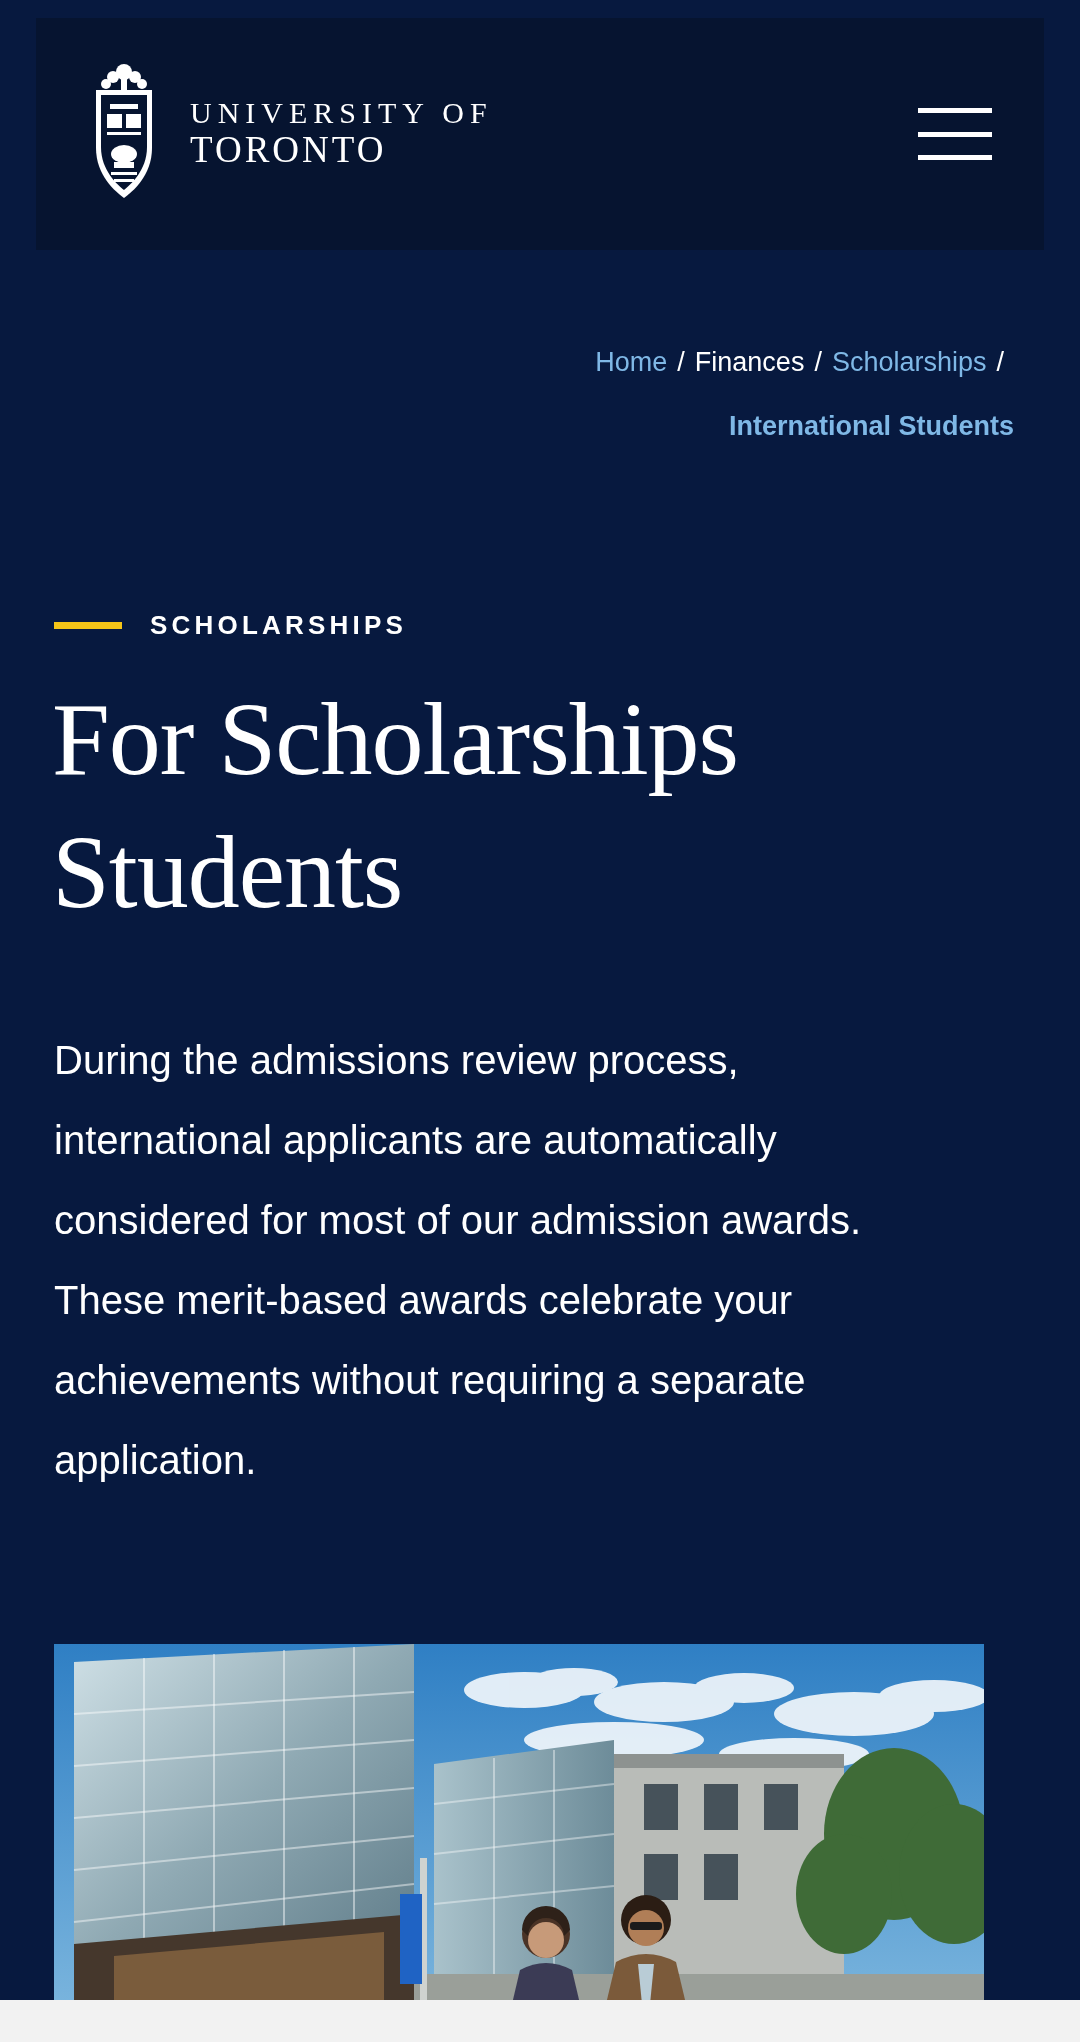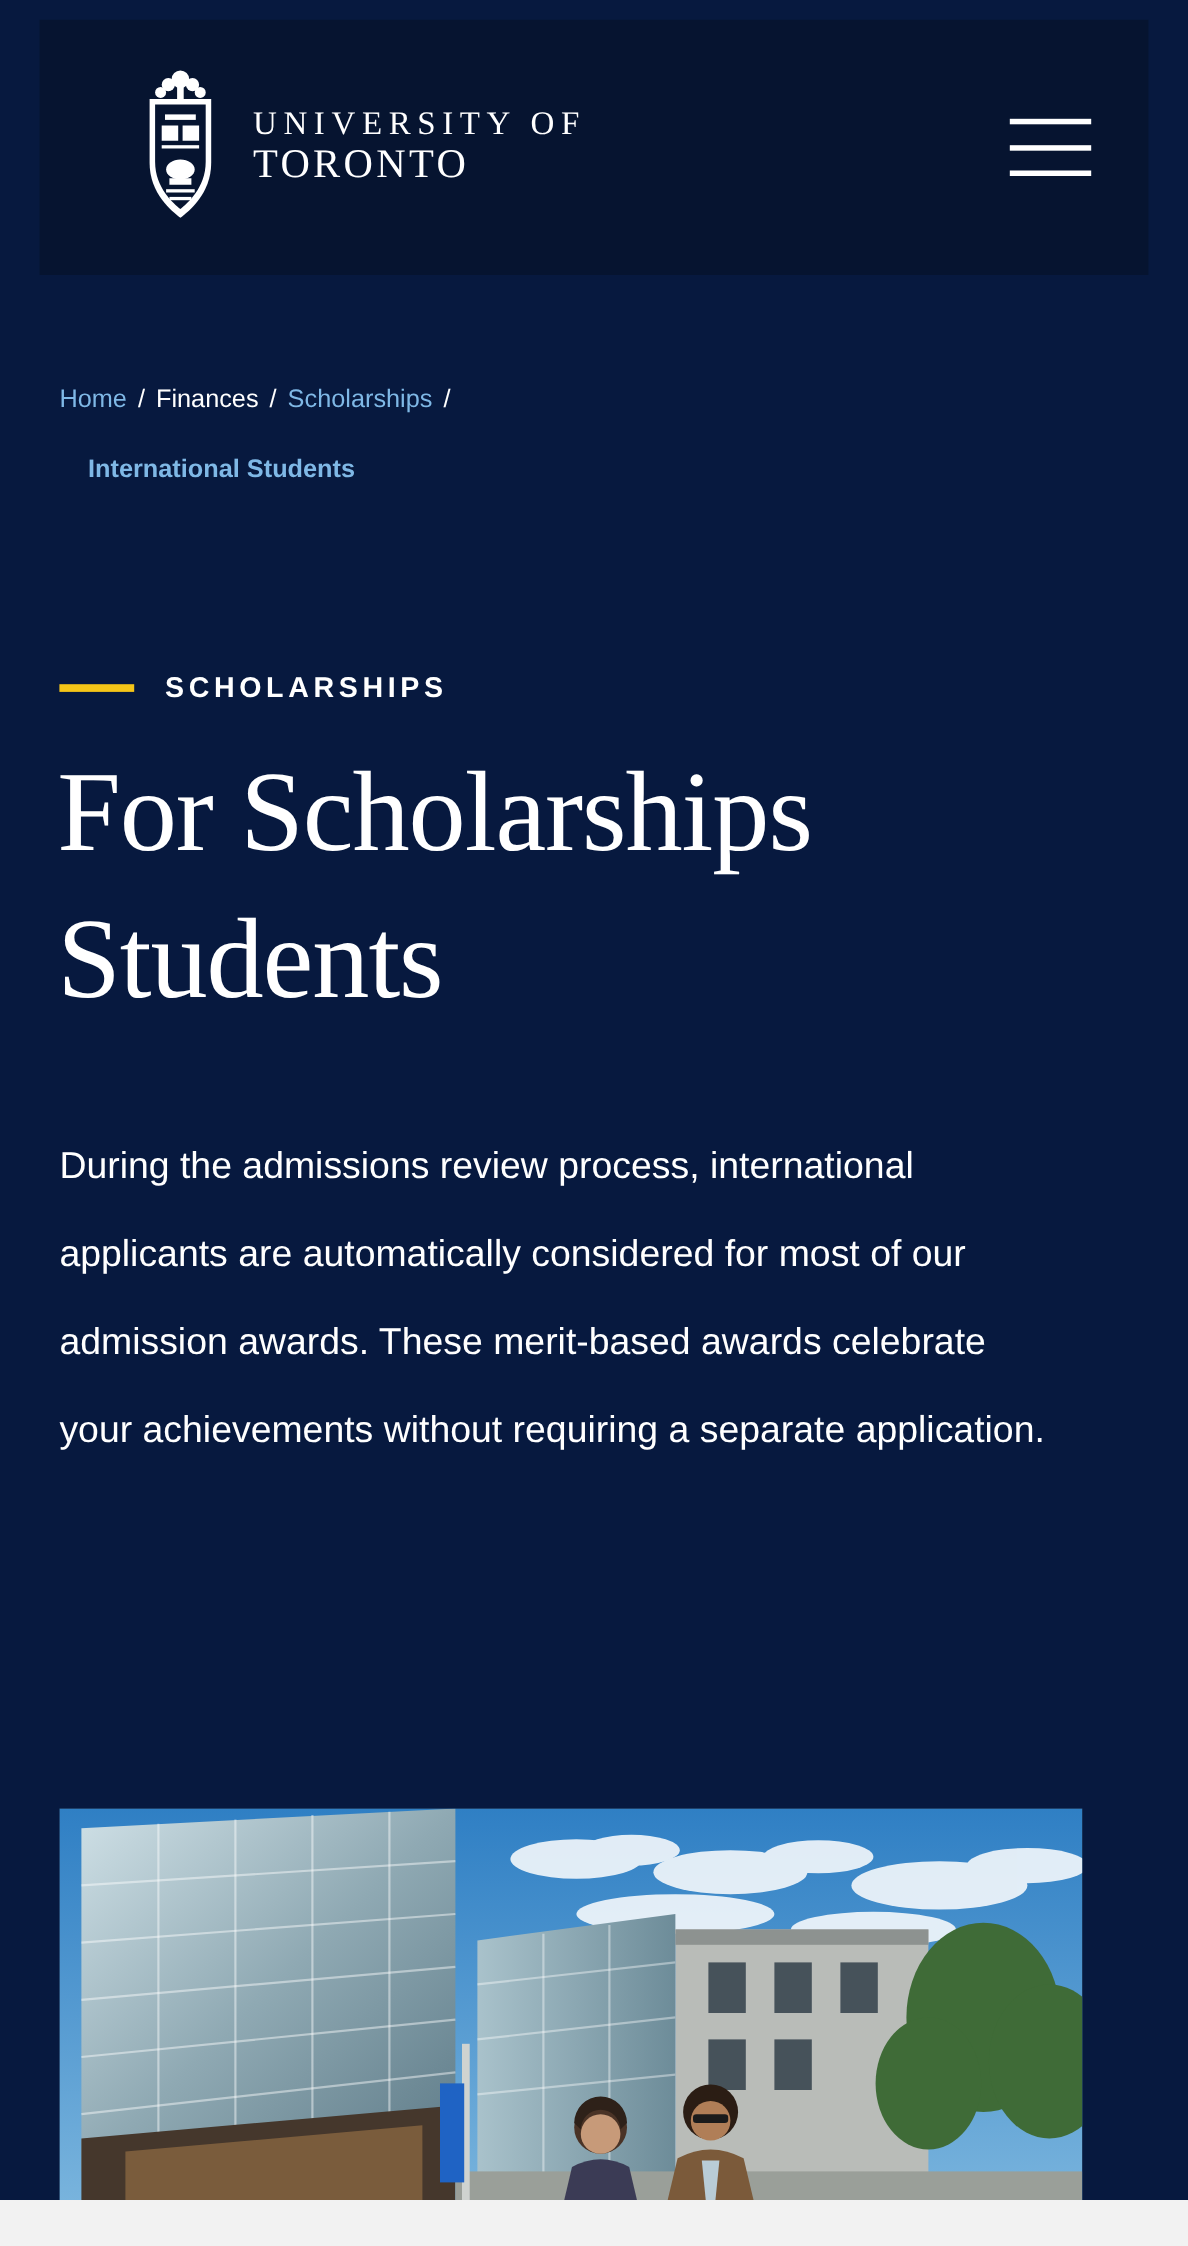--- a/index.html
+++ b/index.html
@@ -21,21 +21,21 @@
   .header-wrap {
     position: absolute;
     left: 36px;
     top: 18px;
     width: 1008px;
     height: 232px;
     background: #061430;
     display: flex;
     align-items: center;
     justify-content: space-between;
-    padding: 0 52px 0 88px;
+    padding: 0 52px 0 48px;
   }
   .brand {
     display: flex;
     align-items: center;
     gap: 26px;
   }
   .crest {
     width: 80px;
     height: 144px;
     position: relative;
@@ -76,23 +76,24 @@
     width: 100%;
     background: #ffffff;
   }
 
   
   .breadcrumb {
     position: absolute;
     left: 54px;
     top: 330px;
     width: 960px;
-    font-size: 23px;
+    font-size: 27px;
     line-height: 64px;
     color: #ffffff;
+    text-align: right;
   }
   .breadcrumb a {
     color: #7fb8e6;
     text-decoration: none;
   }
   .breadcrumb .current {
     color: #7fb8e6;
     font-weight: bold;
     display: block;
     margin-left: 26px;
@@ -138,21 +139,21 @@
     letter-spacing: -1px;
   }
 
   
   .intro {
     position: absolute;
     left: 54px;
     top: 1020px;
     width: 900px;
     color: #ffffff;
-    font-size: 34px;
+    font-size: 40px;
     line-height: 80px;
   }
 
   
   .hero-image {
     position: absolute;
     left: 54px;
     top: 1644px;
     width: 930px;
     height: 360px;

